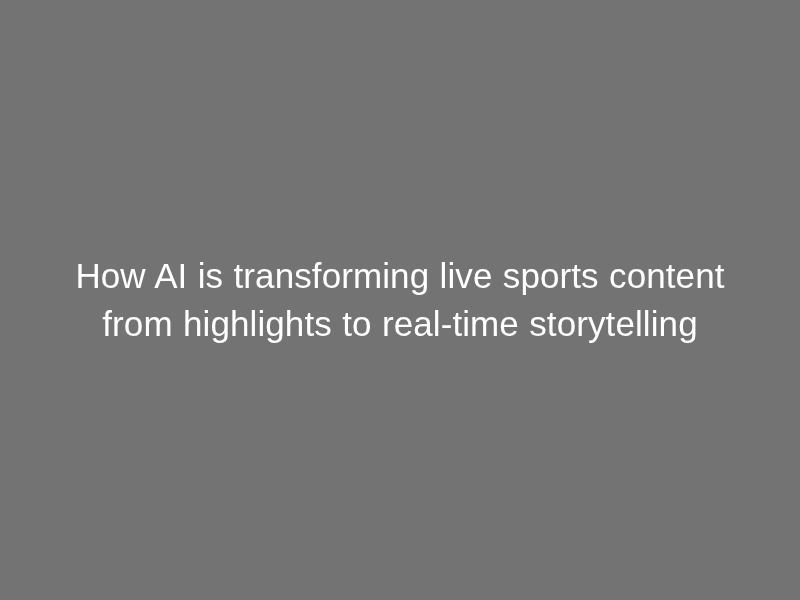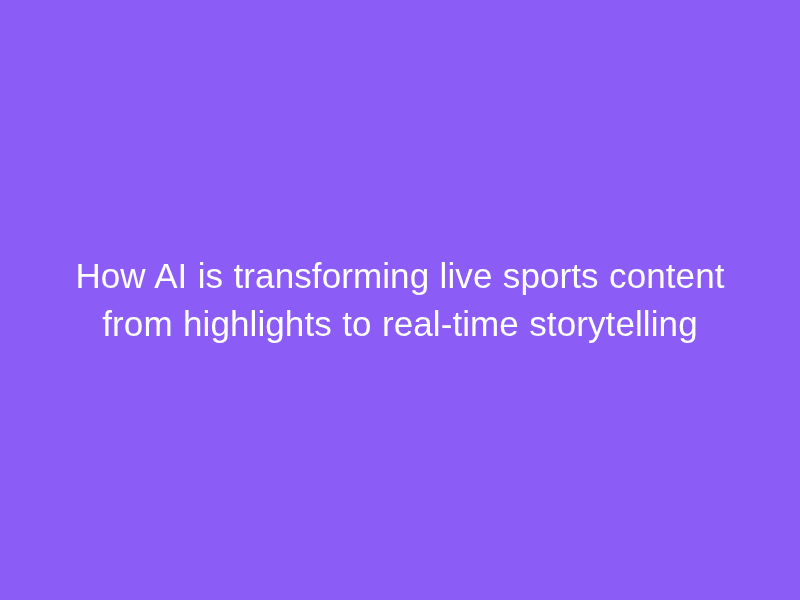--- a/index.html
+++ b/index.html
@@ -48,21 +48,21 @@
     word-spacing: 0.5px;
     
     max-width: 700px;
     margin-left: auto;
     margin-right: auto;
   }
 </style>
 </head>
 <body style="background-color: rgb(251, 93, 93);">
 
-<div class="hero-card" style="background-color: #8b5cf6;">
+<div class="hero-card" style="background-color: #737373;">
 
   <div class="hero-inner">
 
     <h1 class="headline" style="color: rgb(255, 255, 255);">How AI is transforming live sports content from highlights to real-time storytelling</h1>
 
   </div>
 
 </div>
 
 </body></html>

